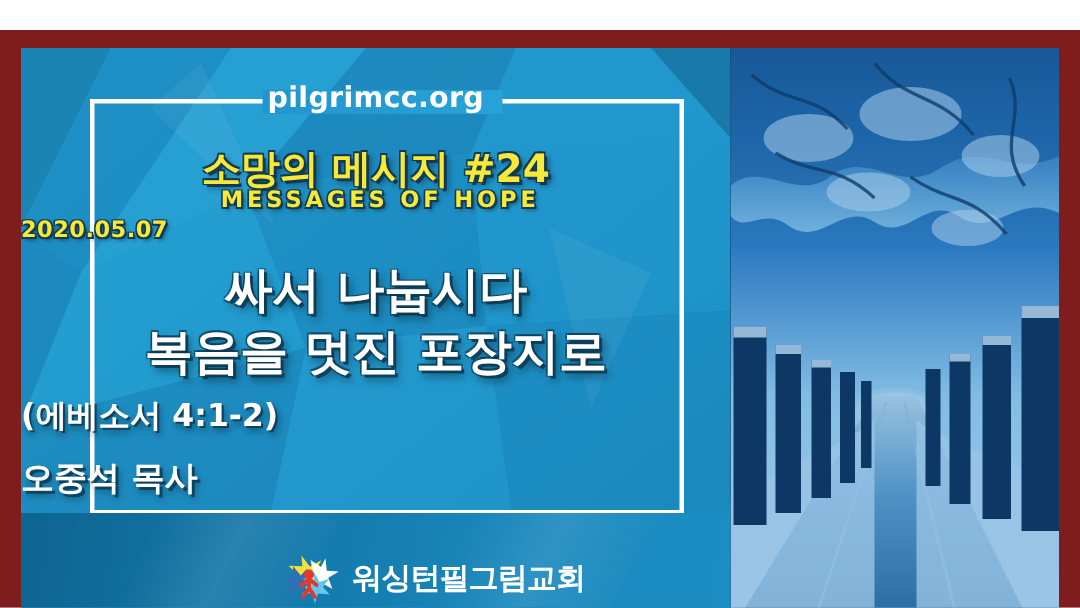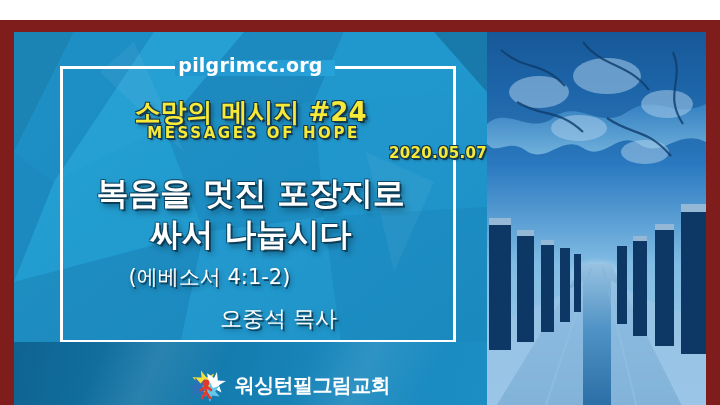--- a/index.html
+++ b/index.html
@@ -28,33 +28,33 @@
        color:#ffffff;font-size:19px;font-weight:600;letter-spacing:.2px;z-index:6;}
   .url-mask{position:absolute;left:161px;top:28px;width:160px;height:16px;z-index:5;
        background:linear-gradient(90deg,#2196ce,#27a2d8);}
 
   .series-ko{position:absolute;left:0;top:63px;width:473px;text-align:center;
        font-size:26px;font-weight:bold;color:#f7e938;z-index:6;
        text-shadow:2px 2px 0 #143a52,-1px -1px 0 #143a52,1px -1px 0 #143a52,-1px 1px 0 #143a52,3px 3px 4px rgba(0,0,0,.45);}
   .series-en{position:absolute;left:0;top:92px;width:479px;text-align:center;
        font-size:15px;font-weight:bold;color:#f7e938;letter-spacing:2.6px;z-index:6;
        text-shadow:1.5px 1.5px 0 #143a52,-1px -1px 0 #143a52,1px -1px 0 #143a52,-1px 1px 0 #143a52,2px 2px 3px rgba(0,0,0,.45);}
-  .date{position:absolute;left:0;top:112px;width:473px;text-align:right;
+  .date{position:absolute;left:0;top:112px;width:473px;text-align:left;
        font-size:15px;font-weight:bold;color:#f7e938;letter-spacing:.3px;z-index:6;
        text-shadow:1.5px 1.5px 0 #143a52,-1px -1px 0 #143a52,1px -1px 0 #143a52,-1px 1px 0 #143a52,2px 2px 3px rgba(0,0,0,.45);}
 
   .title{position:absolute;left:0;top:141px;width:473px;text-align:center;z-index:6;}
   .title-line{font-size:32px;font-weight:bold;color:#ffffff;line-height:1.28;letter-spacing:-.2px;
        text-shadow:2px 2px 0 rgba(10,55,80,.85),-1px -1px 0 rgba(10,55,80,.6),1px -1px 0 rgba(10,55,80,.6),
                    -1px 1px 0 rgba(10,55,80,.6),3px 4px 6px rgba(0,0,0,.45);}
-  .verse{position:absolute;left:0;top:231px;width:391px;text-align:center;z-index:6;
-       font-size:21px;font-weight:400;color:#ffffff;
+  .verse{position:absolute;left:0;top:231px;width:391px;z-index:6;
+       font-size:21px;font-weight:700;color:#ffffff;
        text-shadow:1.5px 1.5px 0 rgba(10,55,80,.8),2px 3px 5px rgba(0,0,0,.4);}
-  .speaker{position:absolute;left:0;top:272px;width:529px;text-align:center;z-index:6;
-       font-size:22px;font-weight:normal;color:#ffffff;
+  .speaker{position:absolute;left:0;top:272px;width:529px;z-index:6;
+       font-size:22px;font-weight:bold;color:#ffffff;
        text-shadow:2px 2px 0 rgba(10,55,80,.8),2px 3px 5px rgba(0,0,0,.4);}
 
   
   .logo{position:absolute;left:146px;top:330px;width:230px;height:46px;z-index:7;
         display:flex;align-items:center;gap:7px;justify-content:flex-end;}
   .logo-mark{position:relative;width:42px;height:38px;flex:0 0 42px;}
   .logo-text{display:flex;flex-direction:column;line-height:1;}
   .logo-ko{font-size:20px;font-weight:bold;color:#ffffff;letter-spacing:-.6px;}
   .logo-en{font-size:11px;font-weight:600;color:#ffffff;letter-spacing:.2px;margin-top:2px;}
 
@@ -104,22 +104,22 @@
       <div class="panel-bottom-band"></div>
       <div class="band-shine"></div>
 
       <div class="url">pilgrimcc.org</div>
 
       <div class="series-ko">소망의 메시지 #24</div>
       <div class="series-en">MESSAGES OF HOPE</div>
       <div class="date">2020.05.07</div>
 
       <div class="title">
+        <div class="title-line">싸서 나눕시다</div>
         <div class="title-line">복음을 멋진 포장지로</div>
-        <div class="title-line">싸서 나눕시다</div>
       </div>
 
       <div class="verse">(에베소서 4:1-2)</div>
       <div class="speaker">오중석 목사</div>
 
       <div class="logo">
         <div class="logo-mark">
           <svg viewBox="0 0 42 38" width="42" height="38">
             <g transform="translate(21,19)">
               <polygon points="0,-17 4,-6 15,-8 7,0 13,9 1,6 -4,16 -6,4 -17,5 -8,-2 -13,-12 -2,-8" fill="#f4e03a" transform="translate(-2,-2) scale(.78) rotate(-18)"></polygon>

